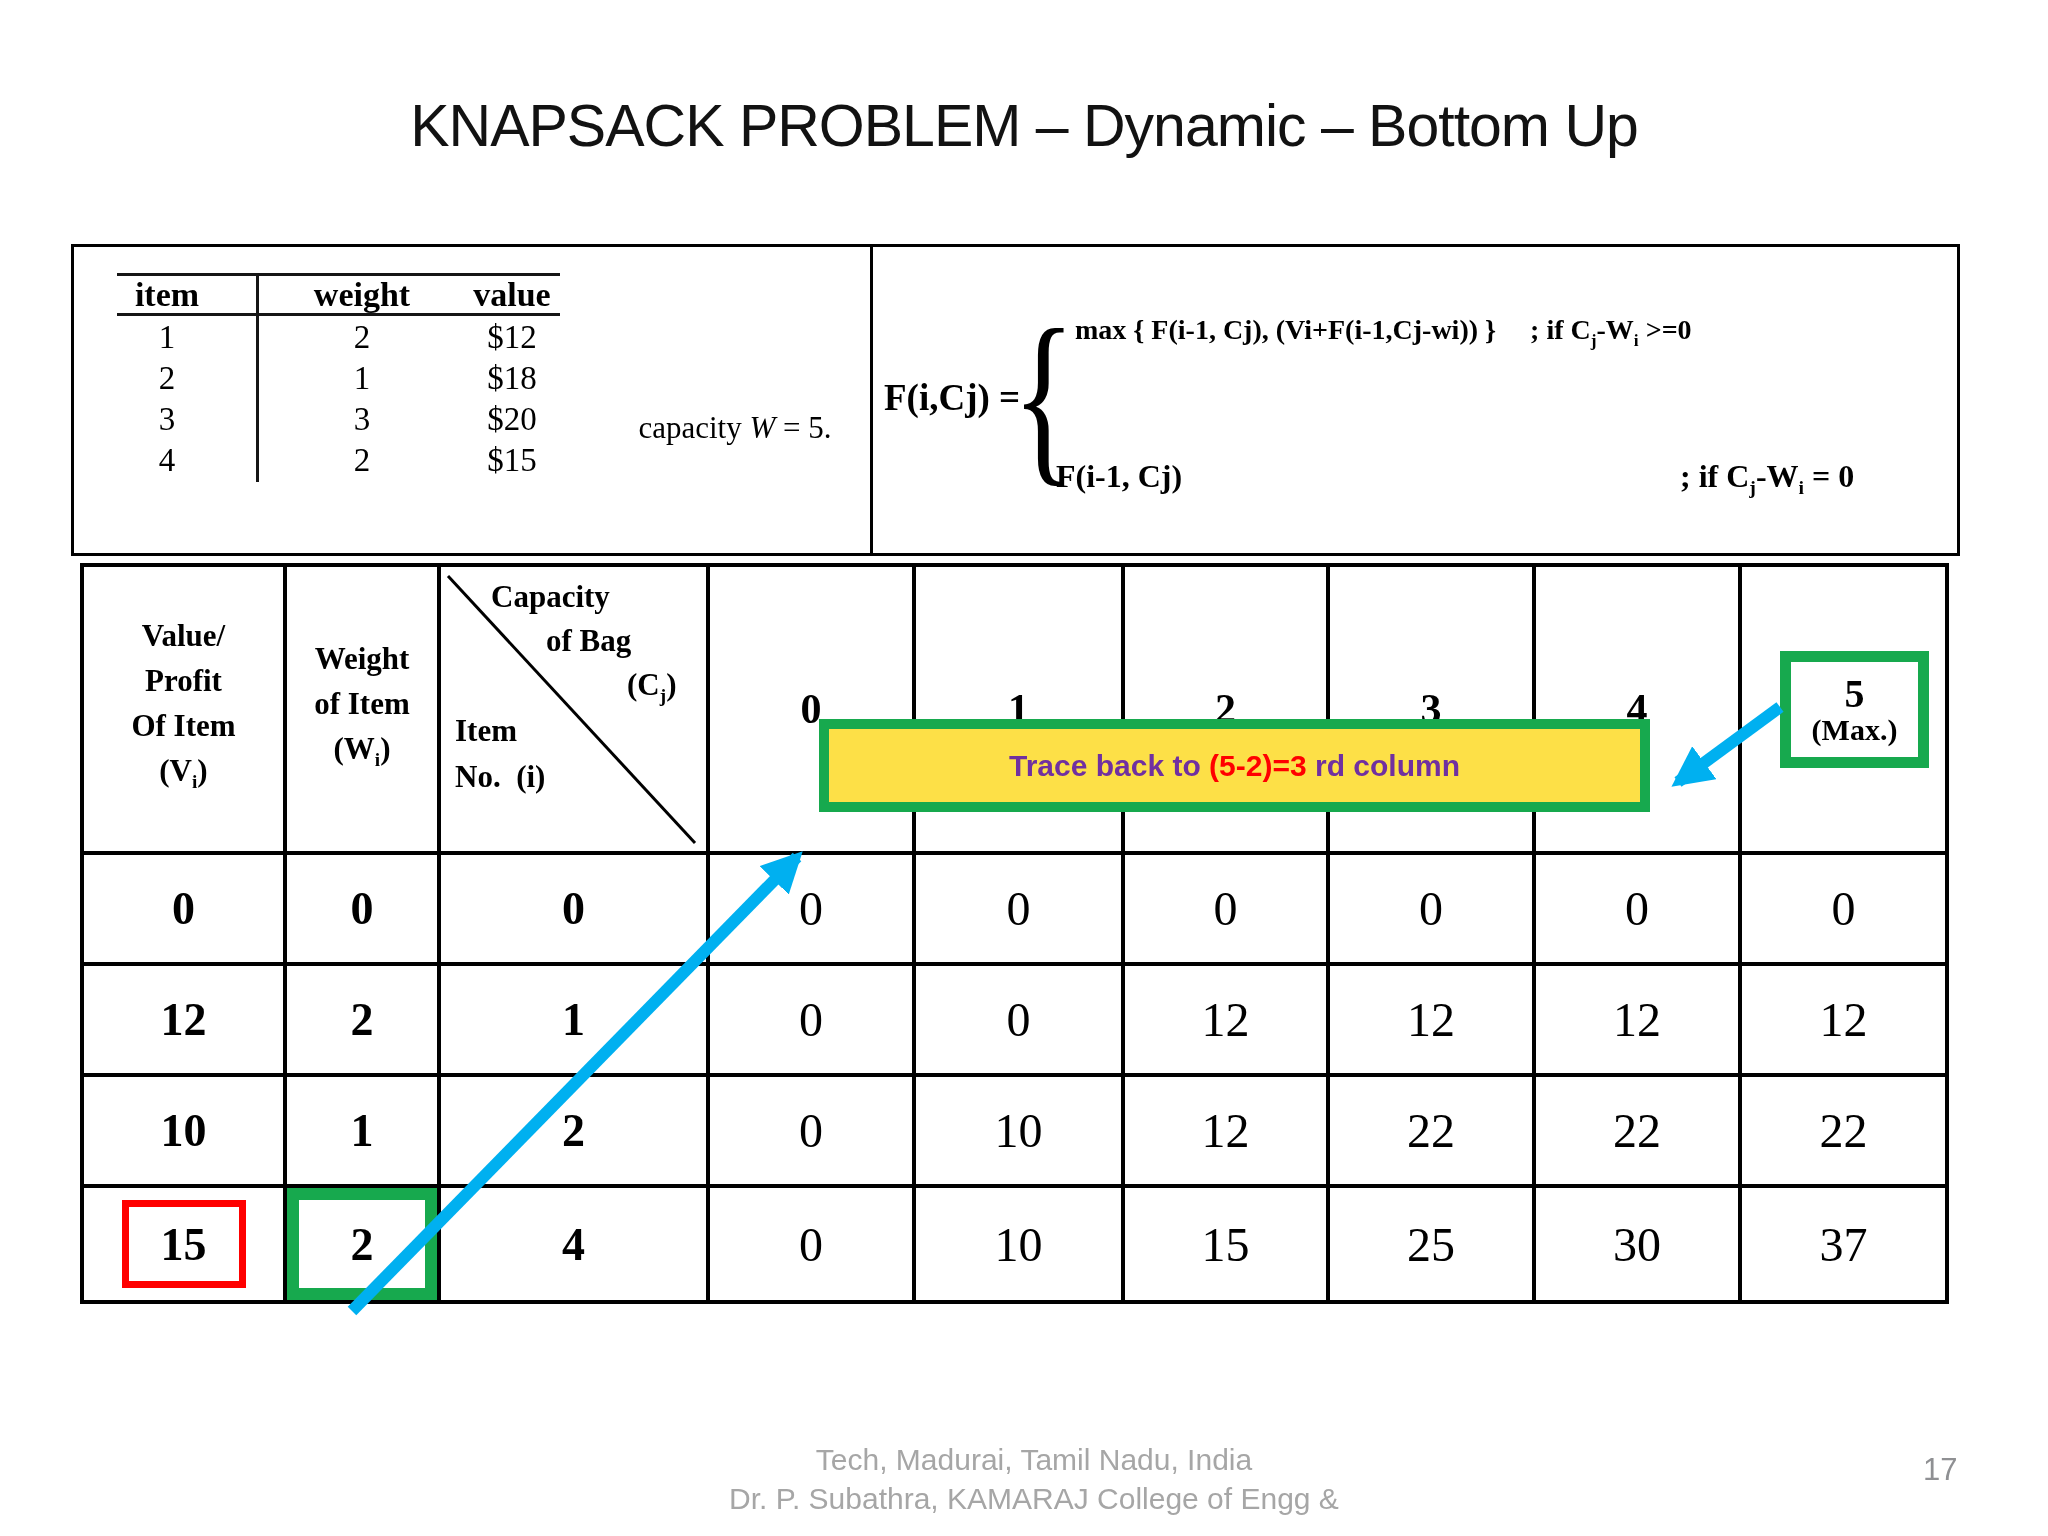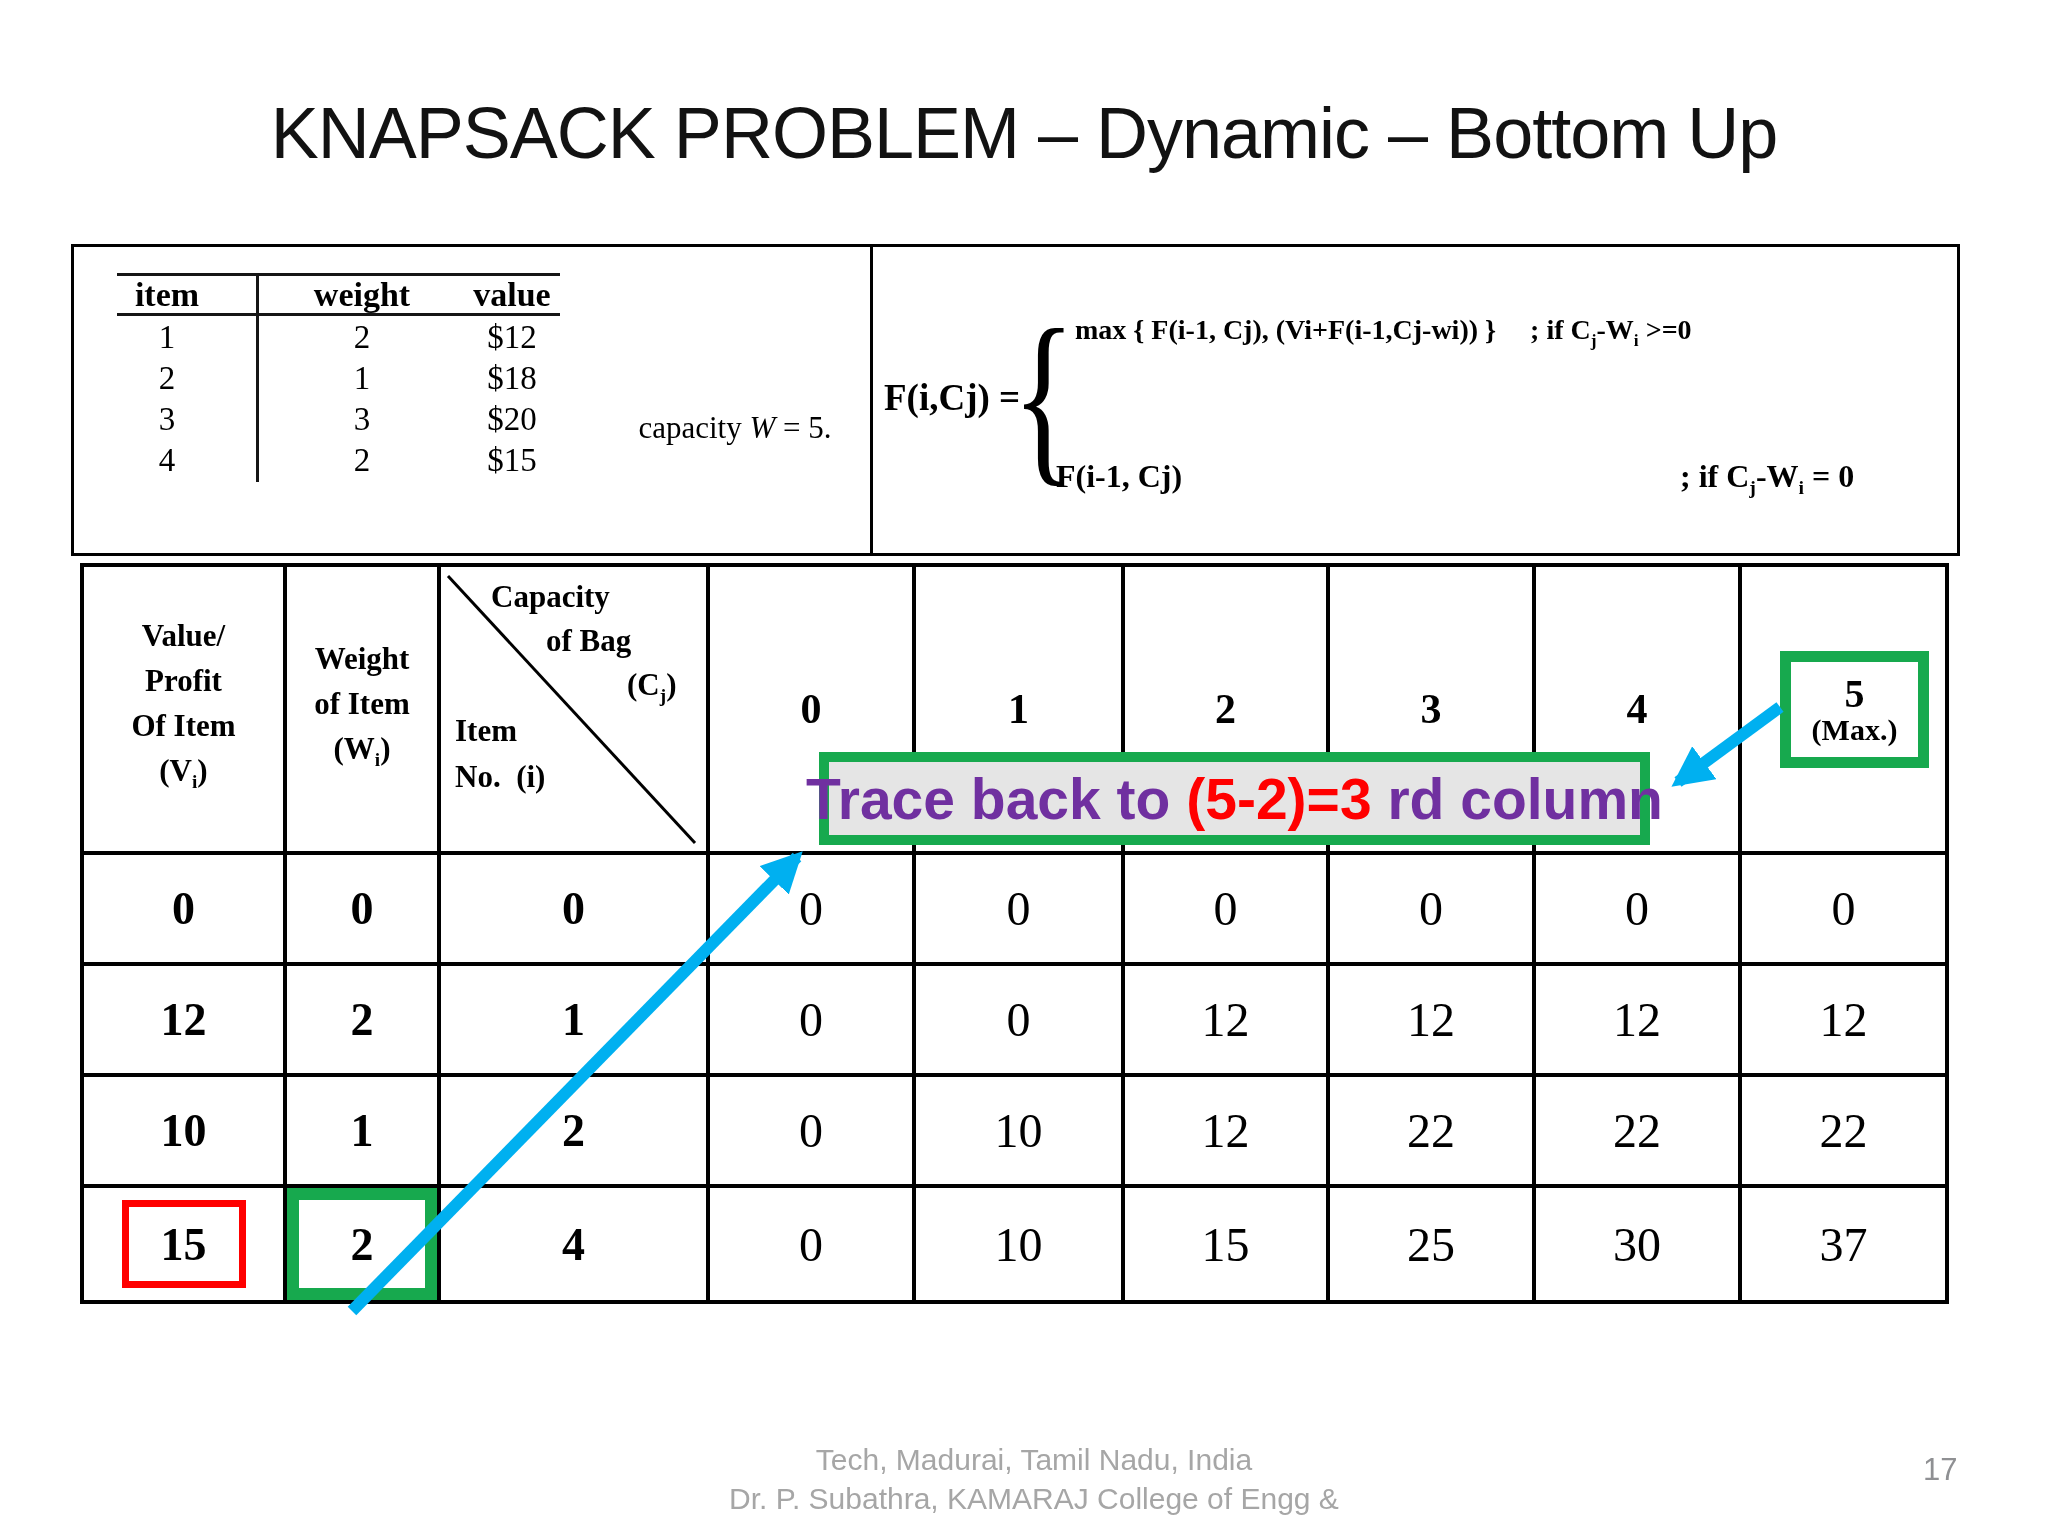--- a/index.html
+++ b/index.html
@@ -1,21 +1,21 @@
 <!DOCTYPE html>
 <html><head>
 <meta charset="utf-8">
 <style>
   html,body{margin:0;padding:0;background:#fff;}
   .slide{position:relative;width:2048px;height:1536px;background:#ffffff;overflow:hidden;
          font-family:"Liberation Serif","DejaVu Serif",serif;color:#000;}
 
   
   .title{position:absolute;left:0;top:92px;width:2048px;text-align:center;
-         font-family:"Liberation Sans","DejaVu Sans",sans-serif;font-size:72px;color:#121212;
+         font-family:"Liberation Sans","DejaVu Sans",sans-serif;font-size:59px;color:#121212;
          letter-spacing:-1px;white-space:nowrap;}
 
   
   .topbox{position:absolute;left:71px;top:244px;width:1889px;height:312px;
           border:3px solid #000;box-sizing:border-box;}
   .topbox-divider{position:absolute;left:796px;top:0;width:3px;height:100%;background:#000;}
 
   
   .rule{position:absolute;background:#161616;height:3px;width:443px;left:117px;}
   .rule-top{top:273px;} .rule-mid{top:313px;}
@@ -59,24 +59,24 @@
   td.datacell{font-size:48px;}
   td.rel{position:relative;overflow:visible;}
   .redbox{display:inline-flex;align-items:center;justify-content:center;box-sizing:border-box;
           border:7px solid #FF0000;width:124px;height:88px;}
   .greenbox{display:inline-flex;align-items:center;justify-content:center;box-sizing:border-box;
             border:12px solid #17A94E;width:150px;height:112px;}
   .pcircle{position:absolute;left:50%;top:50%;transform:translate(-50%,-52%);width:134px;height:148px;
            border:8px solid #7030A0;border-radius:50%;z-index:3;box-sizing:border-box;}
 
   
-  .tracebox{position:absolute;left:819px;top:752px;width:831px;height:93px;box-sizing:border-box;
-            border:10px solid #17A94E;background:#e5e5e5;z-index:4;display:flex;align-items:center;
+  .tracebox{position:absolute;left:819px;top:719px;width:831px;height:93px;box-sizing:border-box;
+            border:10px solid #17A94E;background:#fde047;z-index:4;display:flex;align-items:center;
             justify-content:center;font-family:"Liberation Sans","DejaVu Sans",sans-serif;
-            font-size:57px;font-weight:bold;white-space:pre;}
+            font-size:30px;font-weight:bold;white-space:pre;}
   .tb-purple{color:#7030A0;} .tb-red{color:#FF0000;}
 
   
   svg.overlay{position:absolute;left:0;top:0;z-index:6;pointer-events:none;}
 
   
   .footer{position:absolute;left:634px;top:1440px;width:800px;text-align:center;
           font-family:"Liberation Sans","DejaVu Sans",sans-serif;font-size:30px;line-height:39px;color:#A6A6A6;}
   .pagenum{position:absolute;left:1898px;top:1452px;font-family:"Liberation Sans","DejaVu Sans",sans-serif;
            font-size:31px;color:#8F9093;margin-left:25px;}

